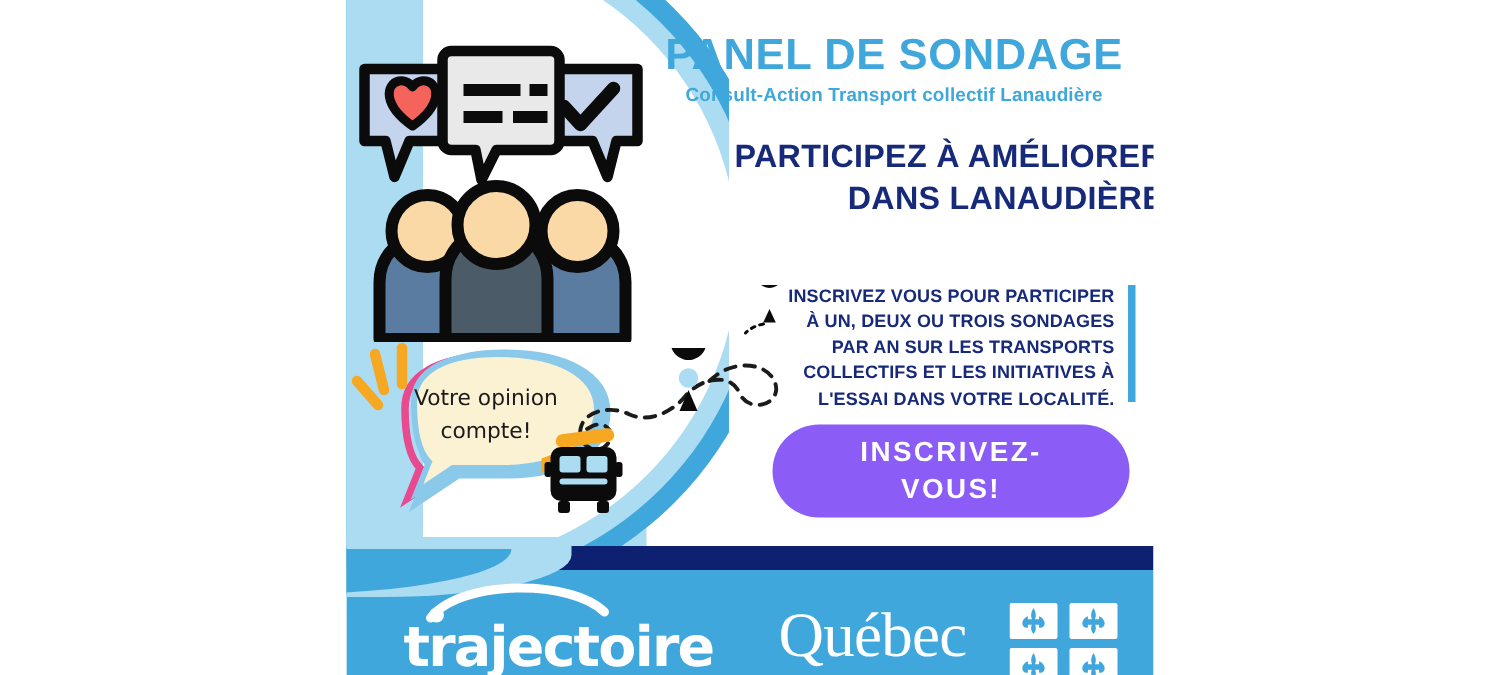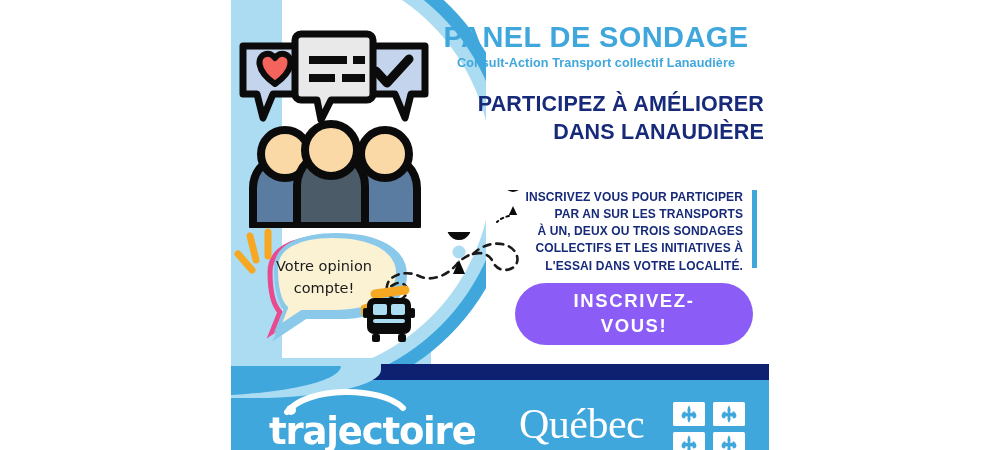--- a/index.html
+++ b/index.html
@@ -88,21 +88,21 @@
   .headline2{
     position:absolute;left:195px;top:56px;width:340px;
     text-align:center;
     color:#3FA7DC;
     font-weight:bold;
     font-size:12.6px;
     letter-spacing:0.1px;
     font-family:"Liberation Sans", sans-serif;
   }
   .headline3{
-    position:absolute;left:200px;top:90px;width:333px;
+    position:absolute;left:212px;top:90px;width:333px;
     text-align:right;
     color:#172A7A;
     font-weight:bold;
     font-size:21.5px;
     line-height:1.32;
     letter-spacing:0.2px;
     font-family:"Liberation Sans", sans-serif;
   }
   .body-block{
     position:absolute;left:262px;top:189px;width:250px;
@@ -277,22 +277,22 @@
       <path d="M17 16 l-4.2 9 h8.4 z" fill="#0B0B0B"></path>
       <g stroke="#0B0B0B" stroke-width="2" stroke-linecap="round" stroke-dasharray="2.5 3.5" fill="none">
         <path d="M13 26 C8 27 4 29 1 32"></path>
       </g>
     </svg>
   </div>
 
   <div class="body-block">
     <div class="body-text">
       <div>INSCRIVEZ VOUS POUR PARTICIPER</div>
+      <div>À UN, DEUX OU TROIS SONDAGES</div>
       <div>PAR AN SUR LES TRANSPORTS</div>
-      <div>À UN, DEUX OU TROIS SONDAGES</div>
       <div>COLLECTIFS ET LES INITIATIVES À</div>
       <div>L'ESSAI DANS VOTRE LOCALITÉ.</div>
     </div>
   </div>
   <div class="accent-bar"></div>
 
   <div class="cta">
     <div class="cta-label">
       <div>INSCRIVEZ-</div>
       <div>VOUS!</div>

